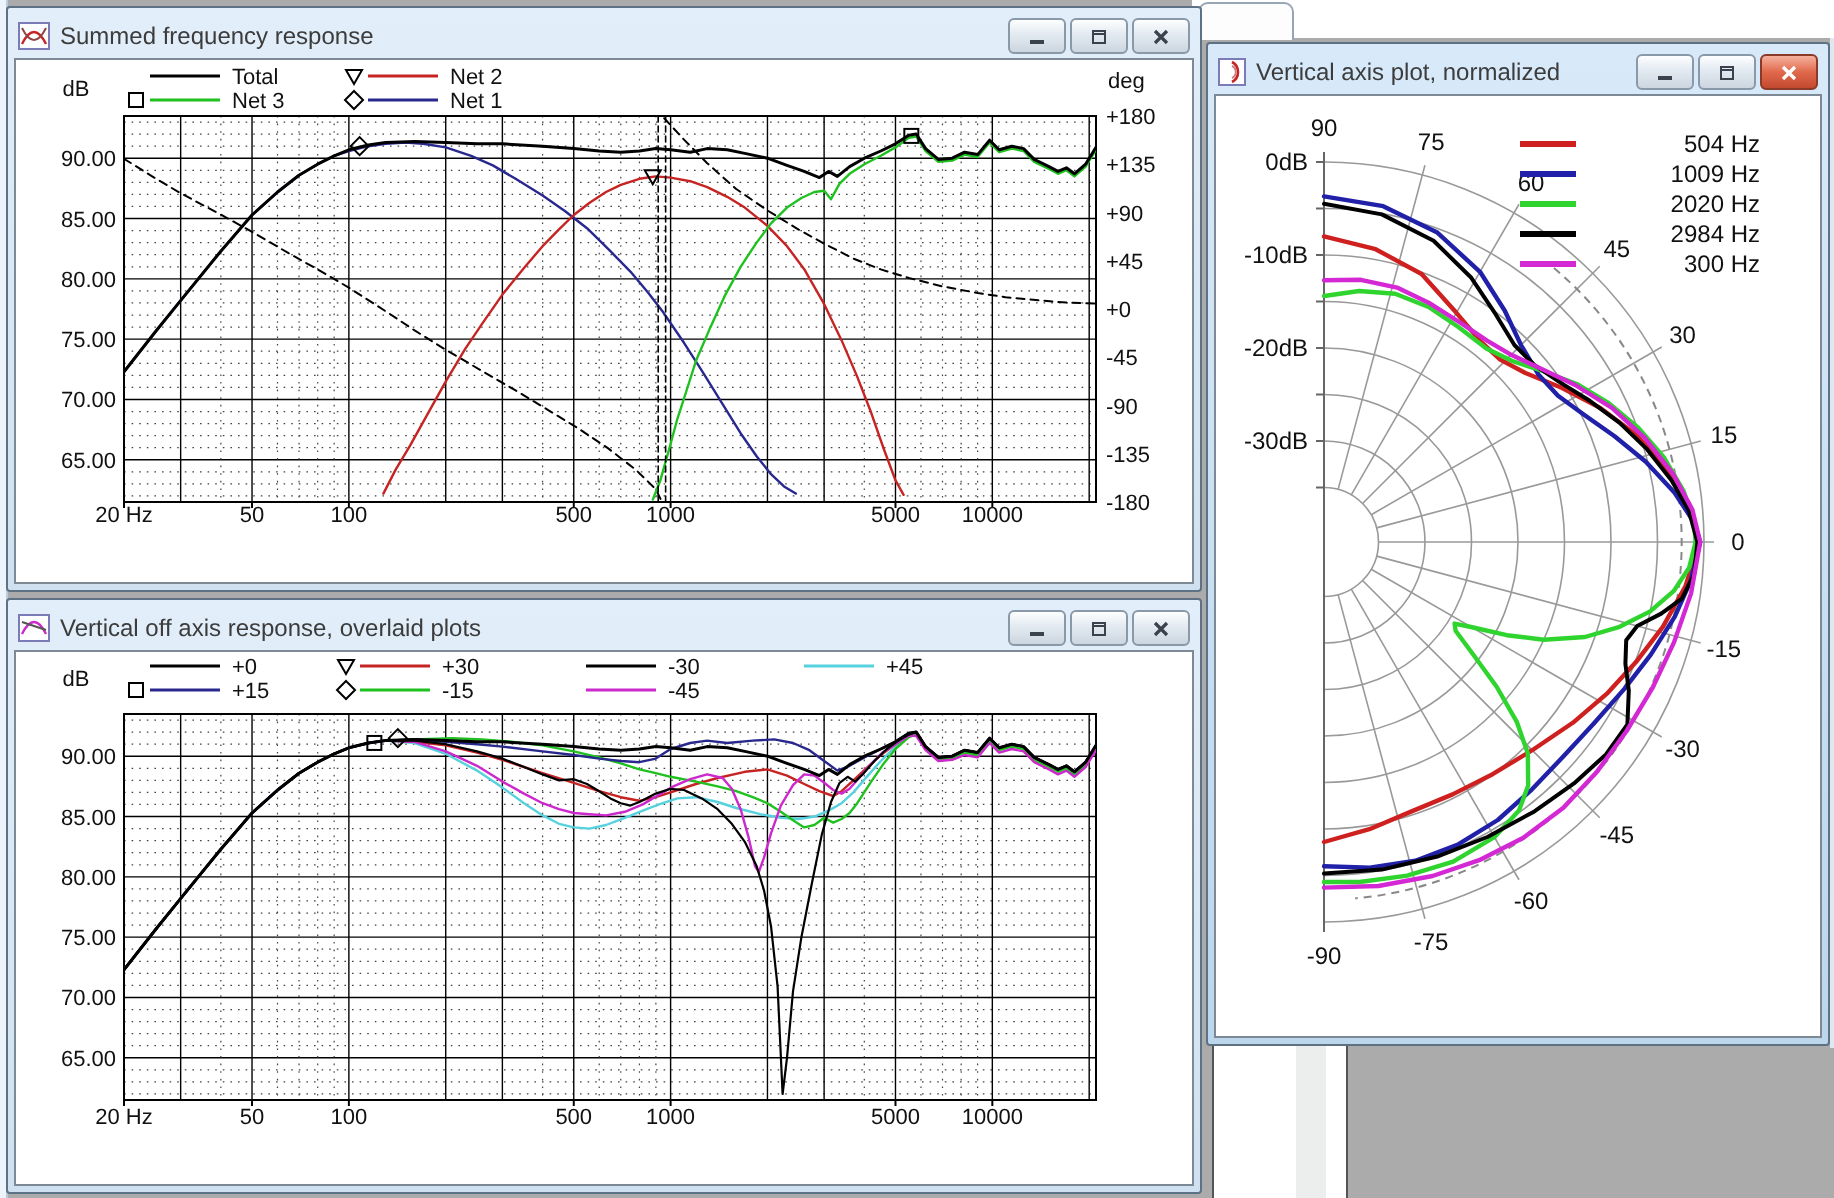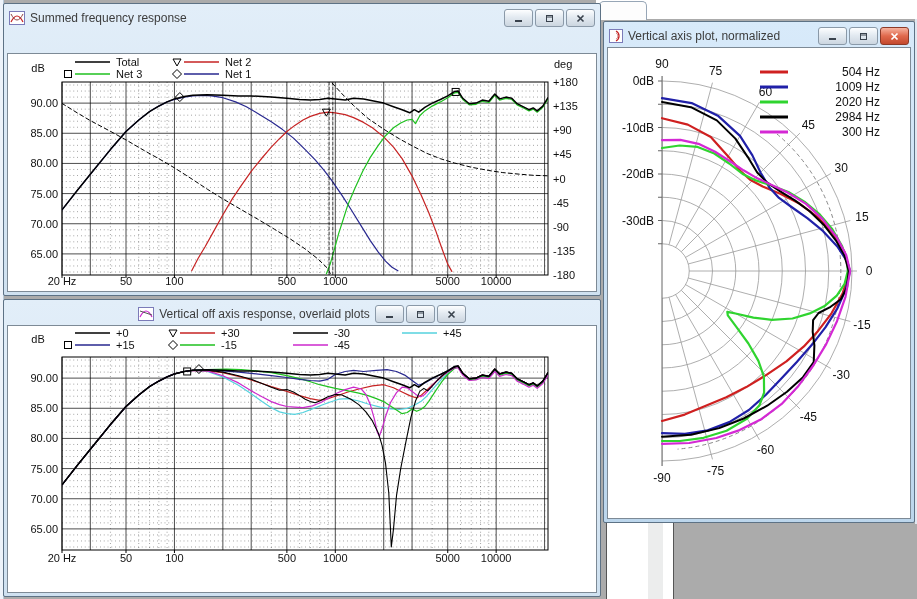--- a/index.html
+++ b/index.html
@@ -21,21 +21,21 @@
 </head>
 <body>
 
 <div class="frag" style="left:0;top:0;width:3px;height:599px;background:#edf3fa;border-right:1px solid #b9cbda;"></div>
 <div class="frag" style="left:596px;top:0;width:321px;height:19px;background:#ffffff;"></div>
 <div class="frag" style="left:599px;top:1px;width:46px;height:18px;background:#fdfdfd;border:1px solid #97a6b6;border-bottom:none;border-radius:5px 5px 0 0;"></div>
 <div class="frag" style="left:606px;top:521px;width:66px;height:78px;background:#ffffff;border-left:1px solid #555;border-right:1px solid #555;"></div>
 <div class="frag" style="left:648px;top:521px;width:15px;height:78px;background:#eceded;"></div>
 <div class="frag" style="left:915px;top:19px;width:2px;height:505px;background:#dfe8f1;"></div>
 
-<div class="win" id="win-summed" style="left:3px;top:3px;width:598px;height:293px;gap:24px;">
+<div class="win" id="win-summed" style="left:3px;top:3px;width:598px;height:293px;">
   <div class="titlebar">
     <span class="wicon">
       <svg width="16" height="14">
           <rect x="0.5" y="0.5" width="15" height="13" fill="#fff" stroke="#7b7bb8"></rect>
         <path d="M2 11 C6 3 10 3 14 11" fill="none" stroke="#c62323" stroke-width="1.2"></path>
         <path d="M2 3 C6 11 10 11 14 3" fill="none" stroke="#8f4444" stroke-width="1"></path>
         </svg>
     </span>
     <span class="wtitle">Summed frequency response</span>
     <span class="capbtns">
@@ -175,21 +175,21 @@
         <path d="M 165 5 L 173 5 L 169 12 Z" fill="none" stroke="#000" stroke-width="1"></path>
         <line x1="176" y1="8" x2="211" y2="8" stroke="#c62323" stroke-width="1.6"></line>
         <text x="217" y="12" text-anchor="start" font-size="11" fill="#111">Net 2</text>
         <path d="M 169 15.5 L 173.5 20 L 169 24.5 L 164.5 20 Z" fill="none" stroke="#000" stroke-width="1"></path>
         <line x1="176" y1="20" x2="211" y2="20" stroke="#28288f" stroke-width="1.6"></line>
         <text x="217" y="24" text-anchor="start" font-size="11" fill="#111">Net 1</text>
       </svg>
   </div>
 </div>
 
-<div class="win" id="win-offaxis" style="left:3px;top:299px;width:598px;height:298px;align-items:center;">
+<div class="win" id="win-offaxis" style="left:3px;top:299px;width:598px;height:298px;">
   <div class="titlebar">
     <span class="wicon">
       <svg width="16" height="14">
           <rect x="0.5" y="0.5" width="15" height="13" fill="#fff" stroke="#7b7bb8"></rect>
         <path d="M2 10 C6 2 10 2 14 10" fill="none" stroke="#cc28cc" stroke-width="1.2"></path>
         <path d="M2 4 L14 8" fill="none" stroke="#555" stroke-width="1"></path>
         </svg>
     </span>
     <span class="wtitle">Vertical off axis response, overlaid plots</span>
     <span class="capbtns">

